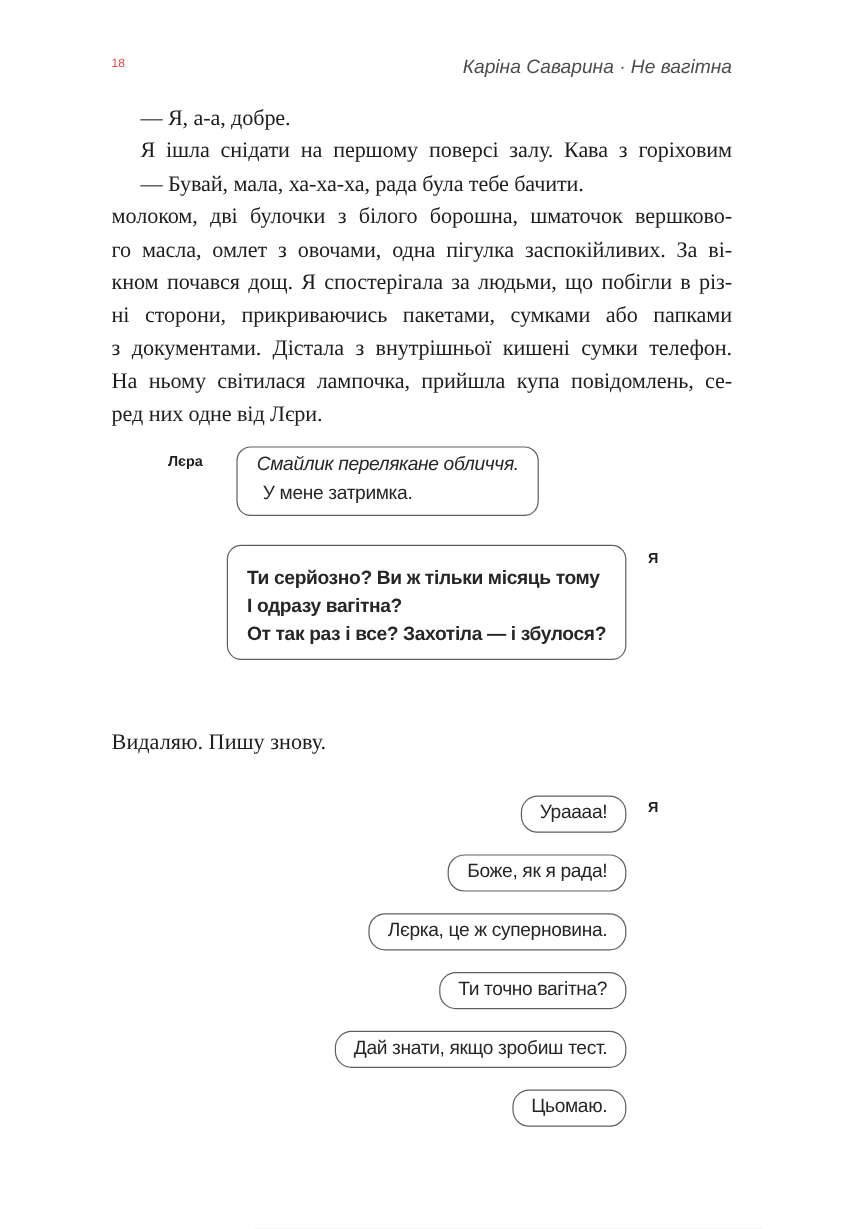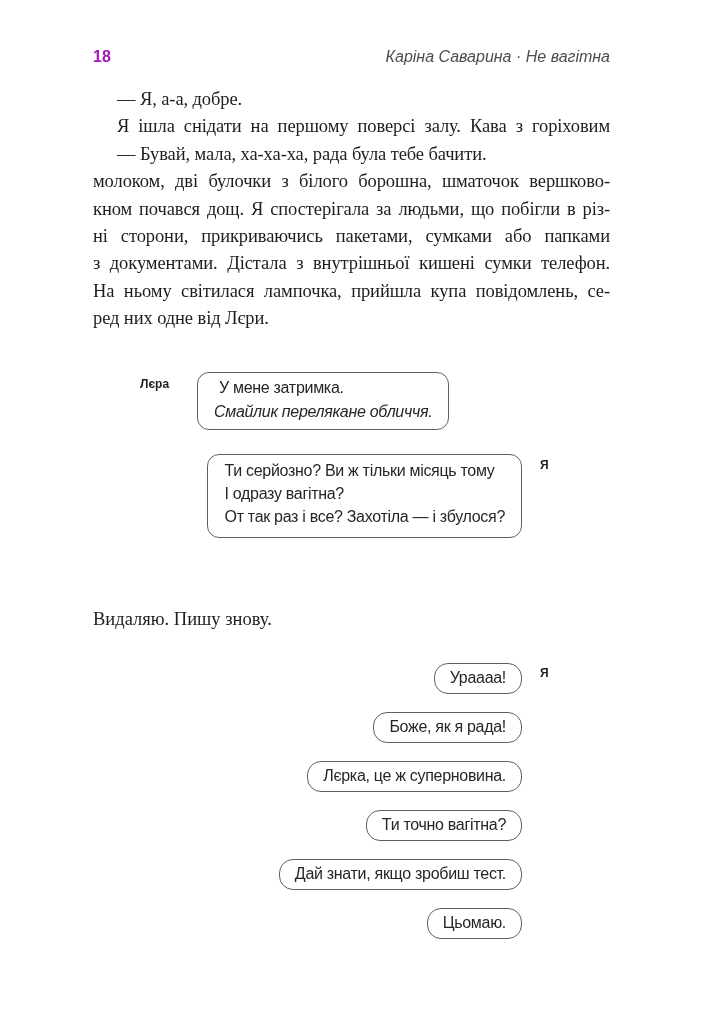--- a/index.html
+++ b/index.html
@@ -12,23 +12,22 @@
     overflow: hidden;
     font-family: "Liberation Serif", "DejaVu Serif", serif;
     color: #1e1e1e;
   }
 
   
   .page-number {
     position: absolute;
     left: 93px; top: 48px;
     font-family: "Liberation Sans", sans-serif;
-    font-size: 16px;
-    color: #a21caf;
-    font-weight: bold;
+    font-size: 10px;
+    color: #ef4444;
   }
   .running-header {
     position: absolute;
     right: 91px; top: 48px;
     font-family: "Liberation Sans", sans-serif;
     font-style: italic;
     font-size: 16px;
     color: #4d4d4d;
   }
 
@@ -80,22 +79,23 @@
 
   .lera-bubble {
     position: absolute;
     left: 197px; top: 372px;
     padding: 3px 16px 5px;
     line-height: 24px;
   }
   .me-bubble {
     position: absolute;
     right: 179px; top: 454px;
-    padding: 4px 16px 9px;
+    padding: 16px 16px 9px;
     line-height: 23px;
+    font-weight: bold;
   }
 
   .chat-column {
     position: absolute;
     right: 179px; top: 663px;
     display: flex;
     flex-direction: column;
     align-items: flex-end;
     gap: 18px;
   }
@@ -111,32 +111,33 @@
 <div class="page">
 
   <div class="page-number">18</div>
   <div class="running-header">Каріна Саварина · Не вагітна</div>
 
   <div class="body-text">
     <div class="line indent">— Я, а-а, добре.</div>
     <div class="line indent just">Я ішла снідати на першому поверсі залу. Кава з горіховим</div>
     <div class="line indent">— Бувай, мала, ха-ха-ха, рада була тебе бачити.</div>
     <div class="line just">молоком, дві булочки з білого борошна, шматочок вершково-</div>
+    <div class="line just">го масла, омлет з овочами, одна пігулка заспокійливих. За ві-</div>
     <div class="line just">кном почався дощ. Я спостерігала за людьми, що побігли в різ-</div>
     <div class="line just">ні сторони, прикриваючись пакетами, сумками або папками</div>
     <div class="line just">з документами. Дістала з внутрішньої кишені сумки телефон.</div>
     <div class="line just">На ньому світилася лампочка, прийшла купа повідомлень, се-</div>
     <div class="line">ред них одне від Лєри.</div>
   </div>
 
   <div class="chat-label lera-label">Лєра</div>
 
   <div class="bubble lera-bubble">
+    <div class="bubble-line italic">Смайлик перелякане обличчя.</div>
     <div class="bubble-line first-indent">У мене затримка.</div>
-    <div class="bubble-line italic">Смайлик перелякане обличчя.</div>
   </div>
 
   <div class="bubble me-bubble">
     <div class="bubble-line">Ти серйозно? Ви ж тільки місяць тому</div>
     <div class="bubble-line">І одразу вагітна?</div>
     <div class="bubble-line">От так раз і все? Захотіла — і збулося?</div>
   </div>
   <div class="chat-label me-label-1">Я</div>
 
   <div class="interlude">Видаляю. Пишу знову.</div>

